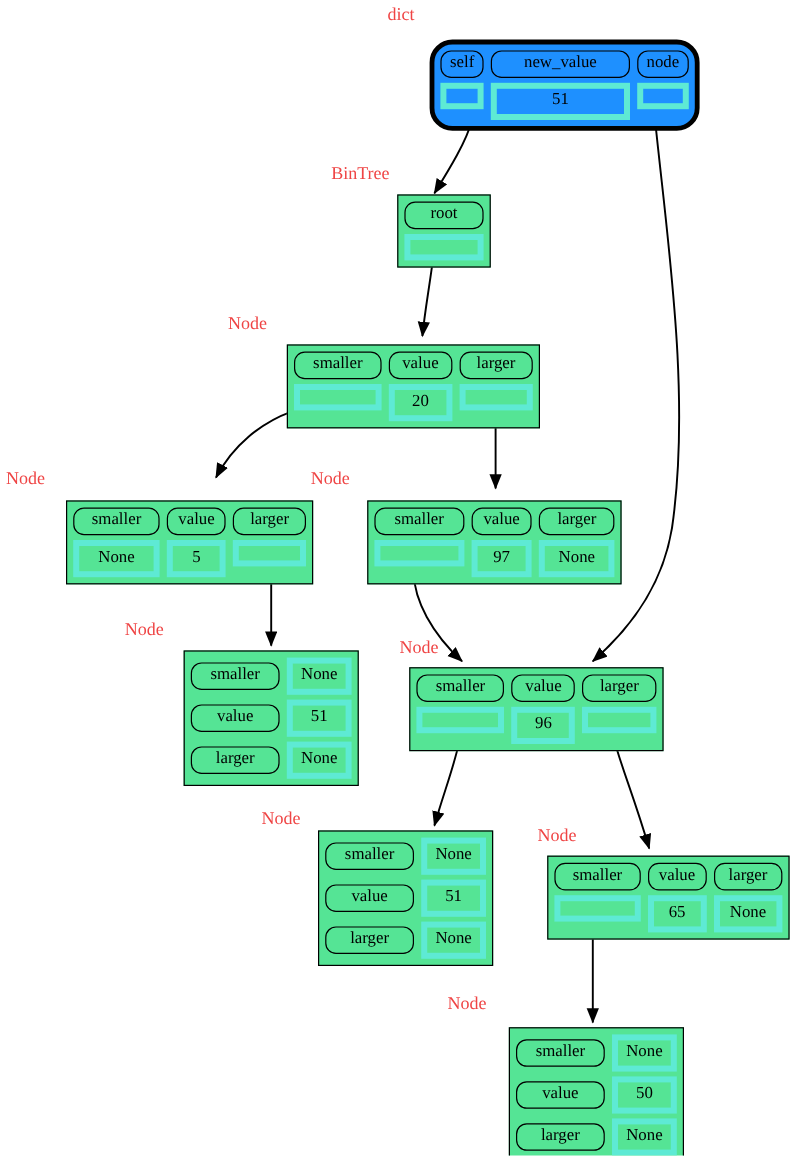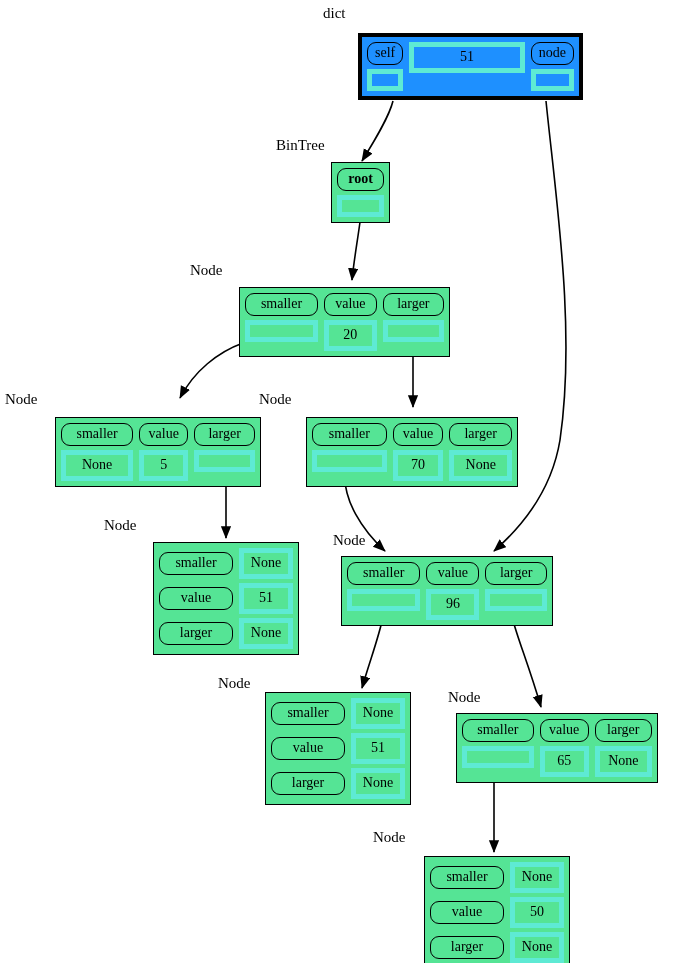--- a/index.html
+++ b/index.html
@@ -6,21 +6,21 @@
   body{
     width:676px;height:963px;position:relative;overflow:hidden;
     font-family:"Liberation Serif","DejaVu Serif",serif;
     color:#000;
   }
   #canvas{position:absolute;left:0;top:0;width:676px;height:963px;}
   svg.edges{position:absolute;left:0;top:0;width:676px;height:963px;pointer-events:none;}
 
   .type-label{
     position:absolute;font-size:15px;line-height:15px;white-space:nowrap;
-    color:#000000;
+    color:#ef4444;
   }
 
   
   .obj{
     position:absolute;box-sizing:border-box;
     border:1px solid #000;
     background:#55e495;
     padding:5px;
   }
   .obj.dict-obj{
@@ -92,37 +92,38 @@
   <div class="type-label" style="left:276px;top:138px;">BinTree</div>
   <div class="type-label" style="left:190px;top:263px;">Node</div>
   <div class="type-label" style="left:5px;top:392px;">Node</div>
   <div class="type-label" style="left:259px;top:392px;">Node</div>
   <div class="type-label" style="left:104px;top:518px;">Node</div>
   <div class="type-label" style="left:333px;top:533px;">Node</div>
   <div class="type-label" style="left:218px;top:676px;">Node</div>
   <div class="type-label" style="left:448px;top:690px;">Node</div>
   <div class="type-label" style="left:373px;top:830px;">Node</div>
 
-  <div class="obj dict-obj" style="left:358px;top:33px;width:225px;">
+  <div class="obj dict-obj" style="left:358px;top:33px;width:225px;border-radius:19px;">
     <div class="cols">
       <div class="col" style="flex:0 0 auto;">
         <div class="key">self</div>
         <div class="slot"></div>
       </div>
       <div class="col" style="flex:1 1 auto;">
+        <div class="key">new_value</div>
         <div class="slot">51</div>
       </div>
       <div class="col" style="flex:0 0 auto;">
         <div class="key">node</div>
         <div class="slot"></div>
       </div>
     </div>
   </div>
 
-  <div class="obj" style="left:331px;top:162px;width:59px;font-weight:bold;">
+  <div class="obj" style="left:331px;top:162px;width:78px;">
     <div class="col">
       <div class="key">root</div>
       <div class="slot"></div>
     </div>
   </div>
 
   <div class="obj" style="left:239px;top:287px;width:211px;">
     <div class="cols">
       <div class="col" style="flex:1.25 1 0;">
         <div class="key">smaller</div>
@@ -157,21 +158,21 @@
   </div>
 
   <div class="obj" style="left:306px;top:417px;width:212px;">
     <div class="cols">
       <div class="col" style="flex:1.25 1 0;">
         <div class="key">smaller</div>
         <div class="slot"></div>
       </div>
       <div class="col" style="flex:0.85 1 0;">
         <div class="key">value</div>
-        <div class="slot">70</div>
+        <div class="slot">97</div>
       </div>
       <div class="col" style="flex:1.05 1 0;">
         <div class="key">larger</div>
         <div class="slot">None</div>
       </div>
     </div>
   </div>
 
   <div class="obj" style="left:153px;top:542px;width:146px;">
     <div class="vrows">

